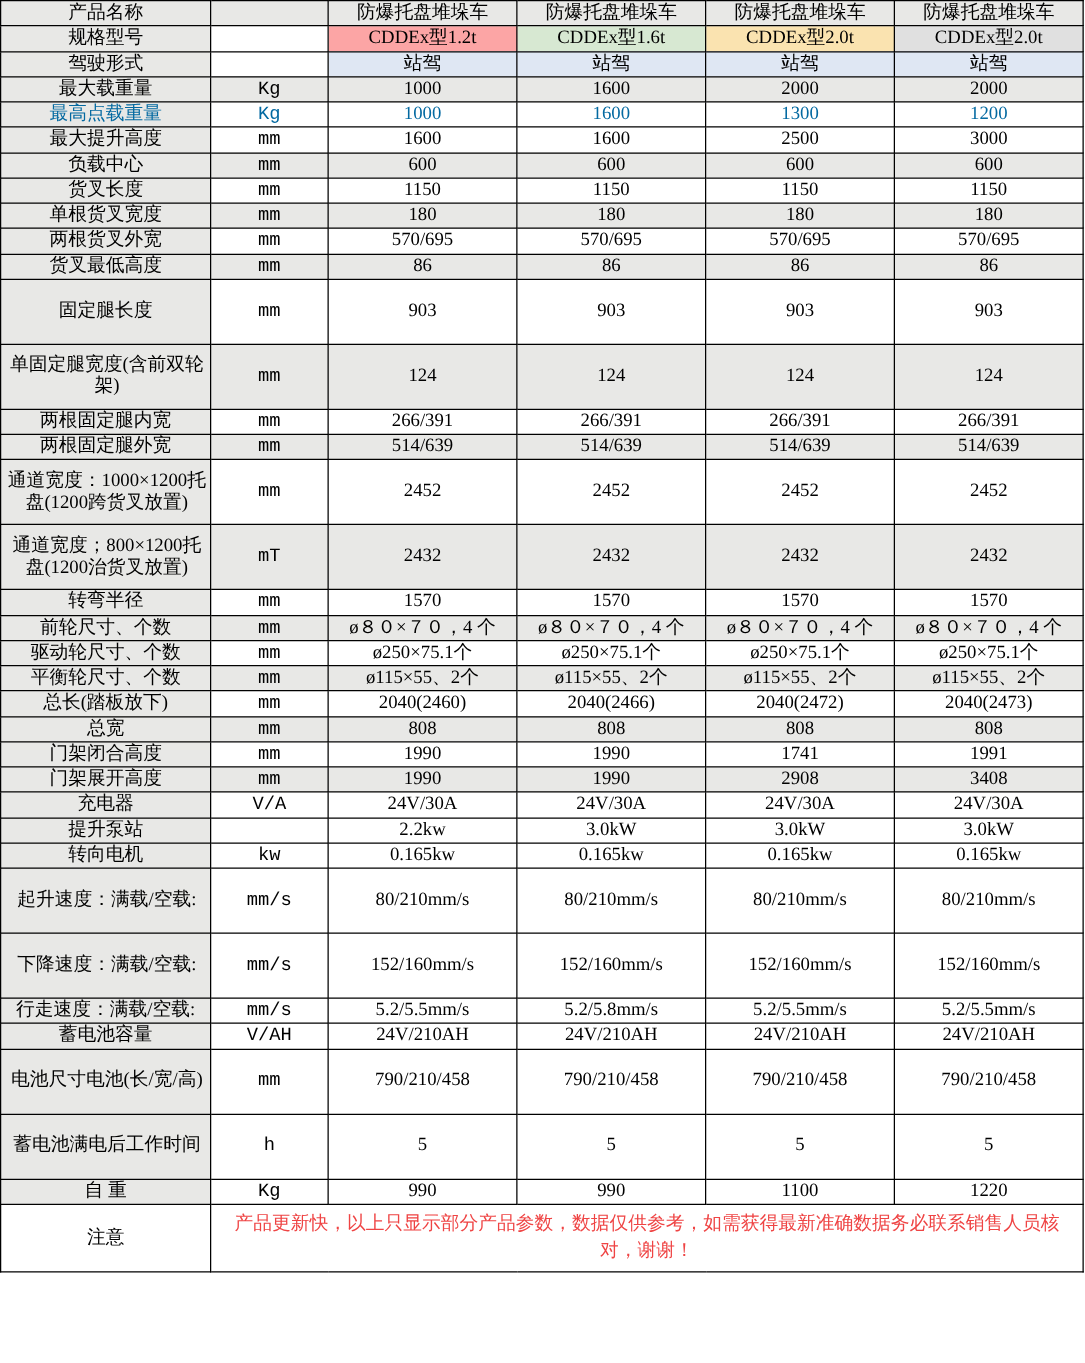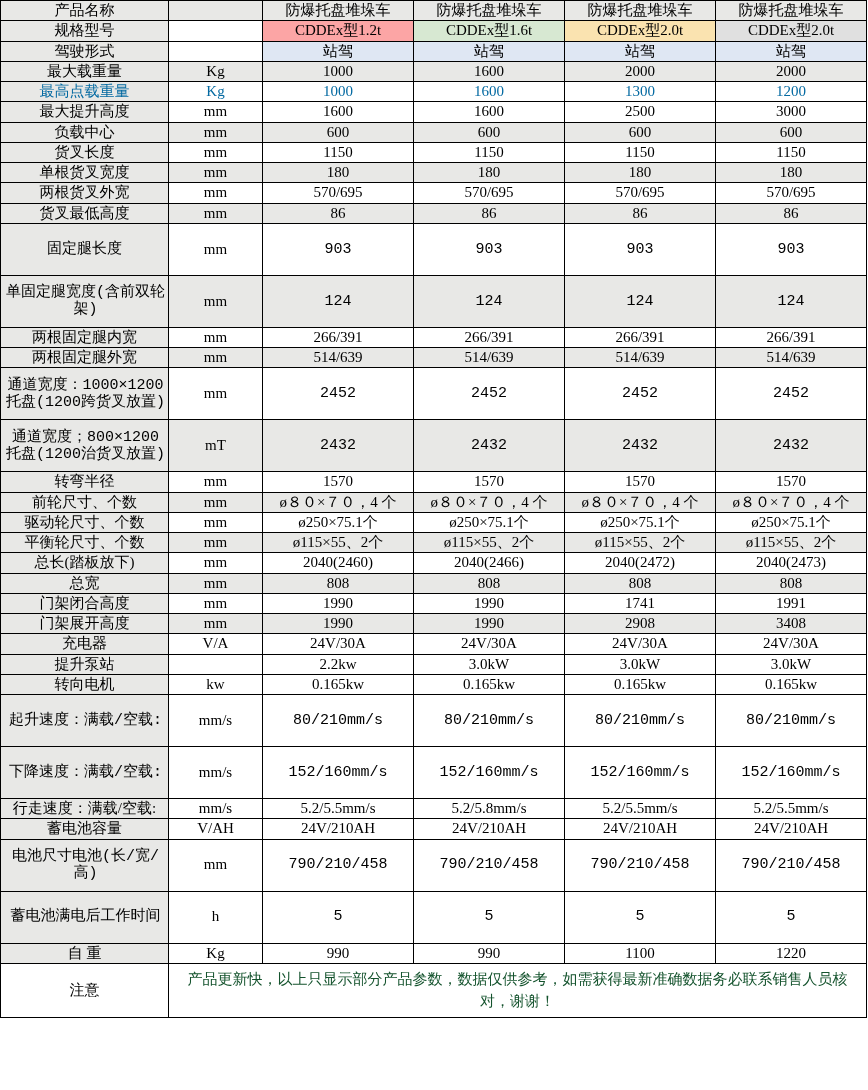--- a/index.html
+++ b/index.html
@@ -29,52 +29,52 @@
   col.c-label { width: 168px; }
   col.c-unit  { width: 94px; }
   col.c-val   { width: 151px; }
 
   td.label {
     background: #e8e8e6;
     text-align: center;
     padding: 2px 3px;
   }
   td.label.left { text-align: center; padding-left: 4px; }
-  td.unit { background: #ffffff; }
+  td.unit { background: #ffffff; font-family: Liberation Mono, monospace; }
   td.val  { background: #ffffff; }
 
   
   tr.r-name td.label { background: #e8e8e6; }
   tr.r-name td.val   { background: #e8e8e6; }
   tr.r-name td.unit  { background: #e8e8e6; }
 
   td.model-1 { background: #fca5a5; }
   td.model-2 { background: #d7e8d2; }
   td.model-3 { background: #fae3b0; }
   td.model-4 { background: #e0e0e0; }
 
   tr.r-drive td.val { background: #dfe7f3; }
 
   td.red, tr.r-red td { color: #0369a1; }
   tr.r-red td.label { background: #e8e8e6; }
 
   tr.r-grey td.val, tr.r-grey td.unit { background: #e8e8e6; }
 
-  td.tall { height: 52px; font-family: Liberation Mono, monospace; }
+  td.tall { height: 52px; }
 
   .note-row td {
     border: 1px solid #000;
     font-size: 13px;
     text-align: left;
     padding: 3px 4px;
     vertical-align: top;
     color: #cc0000;
   }
   .note-row td.note-text {
-    color: #14532d;
+    color: #ef4444;
     text-align: center;
     padding: 4px 8px;
     line-height: 1.5;
   }
 </style>
 </head>
 <body>
 
 <table class="spec">
   <colgroup>

